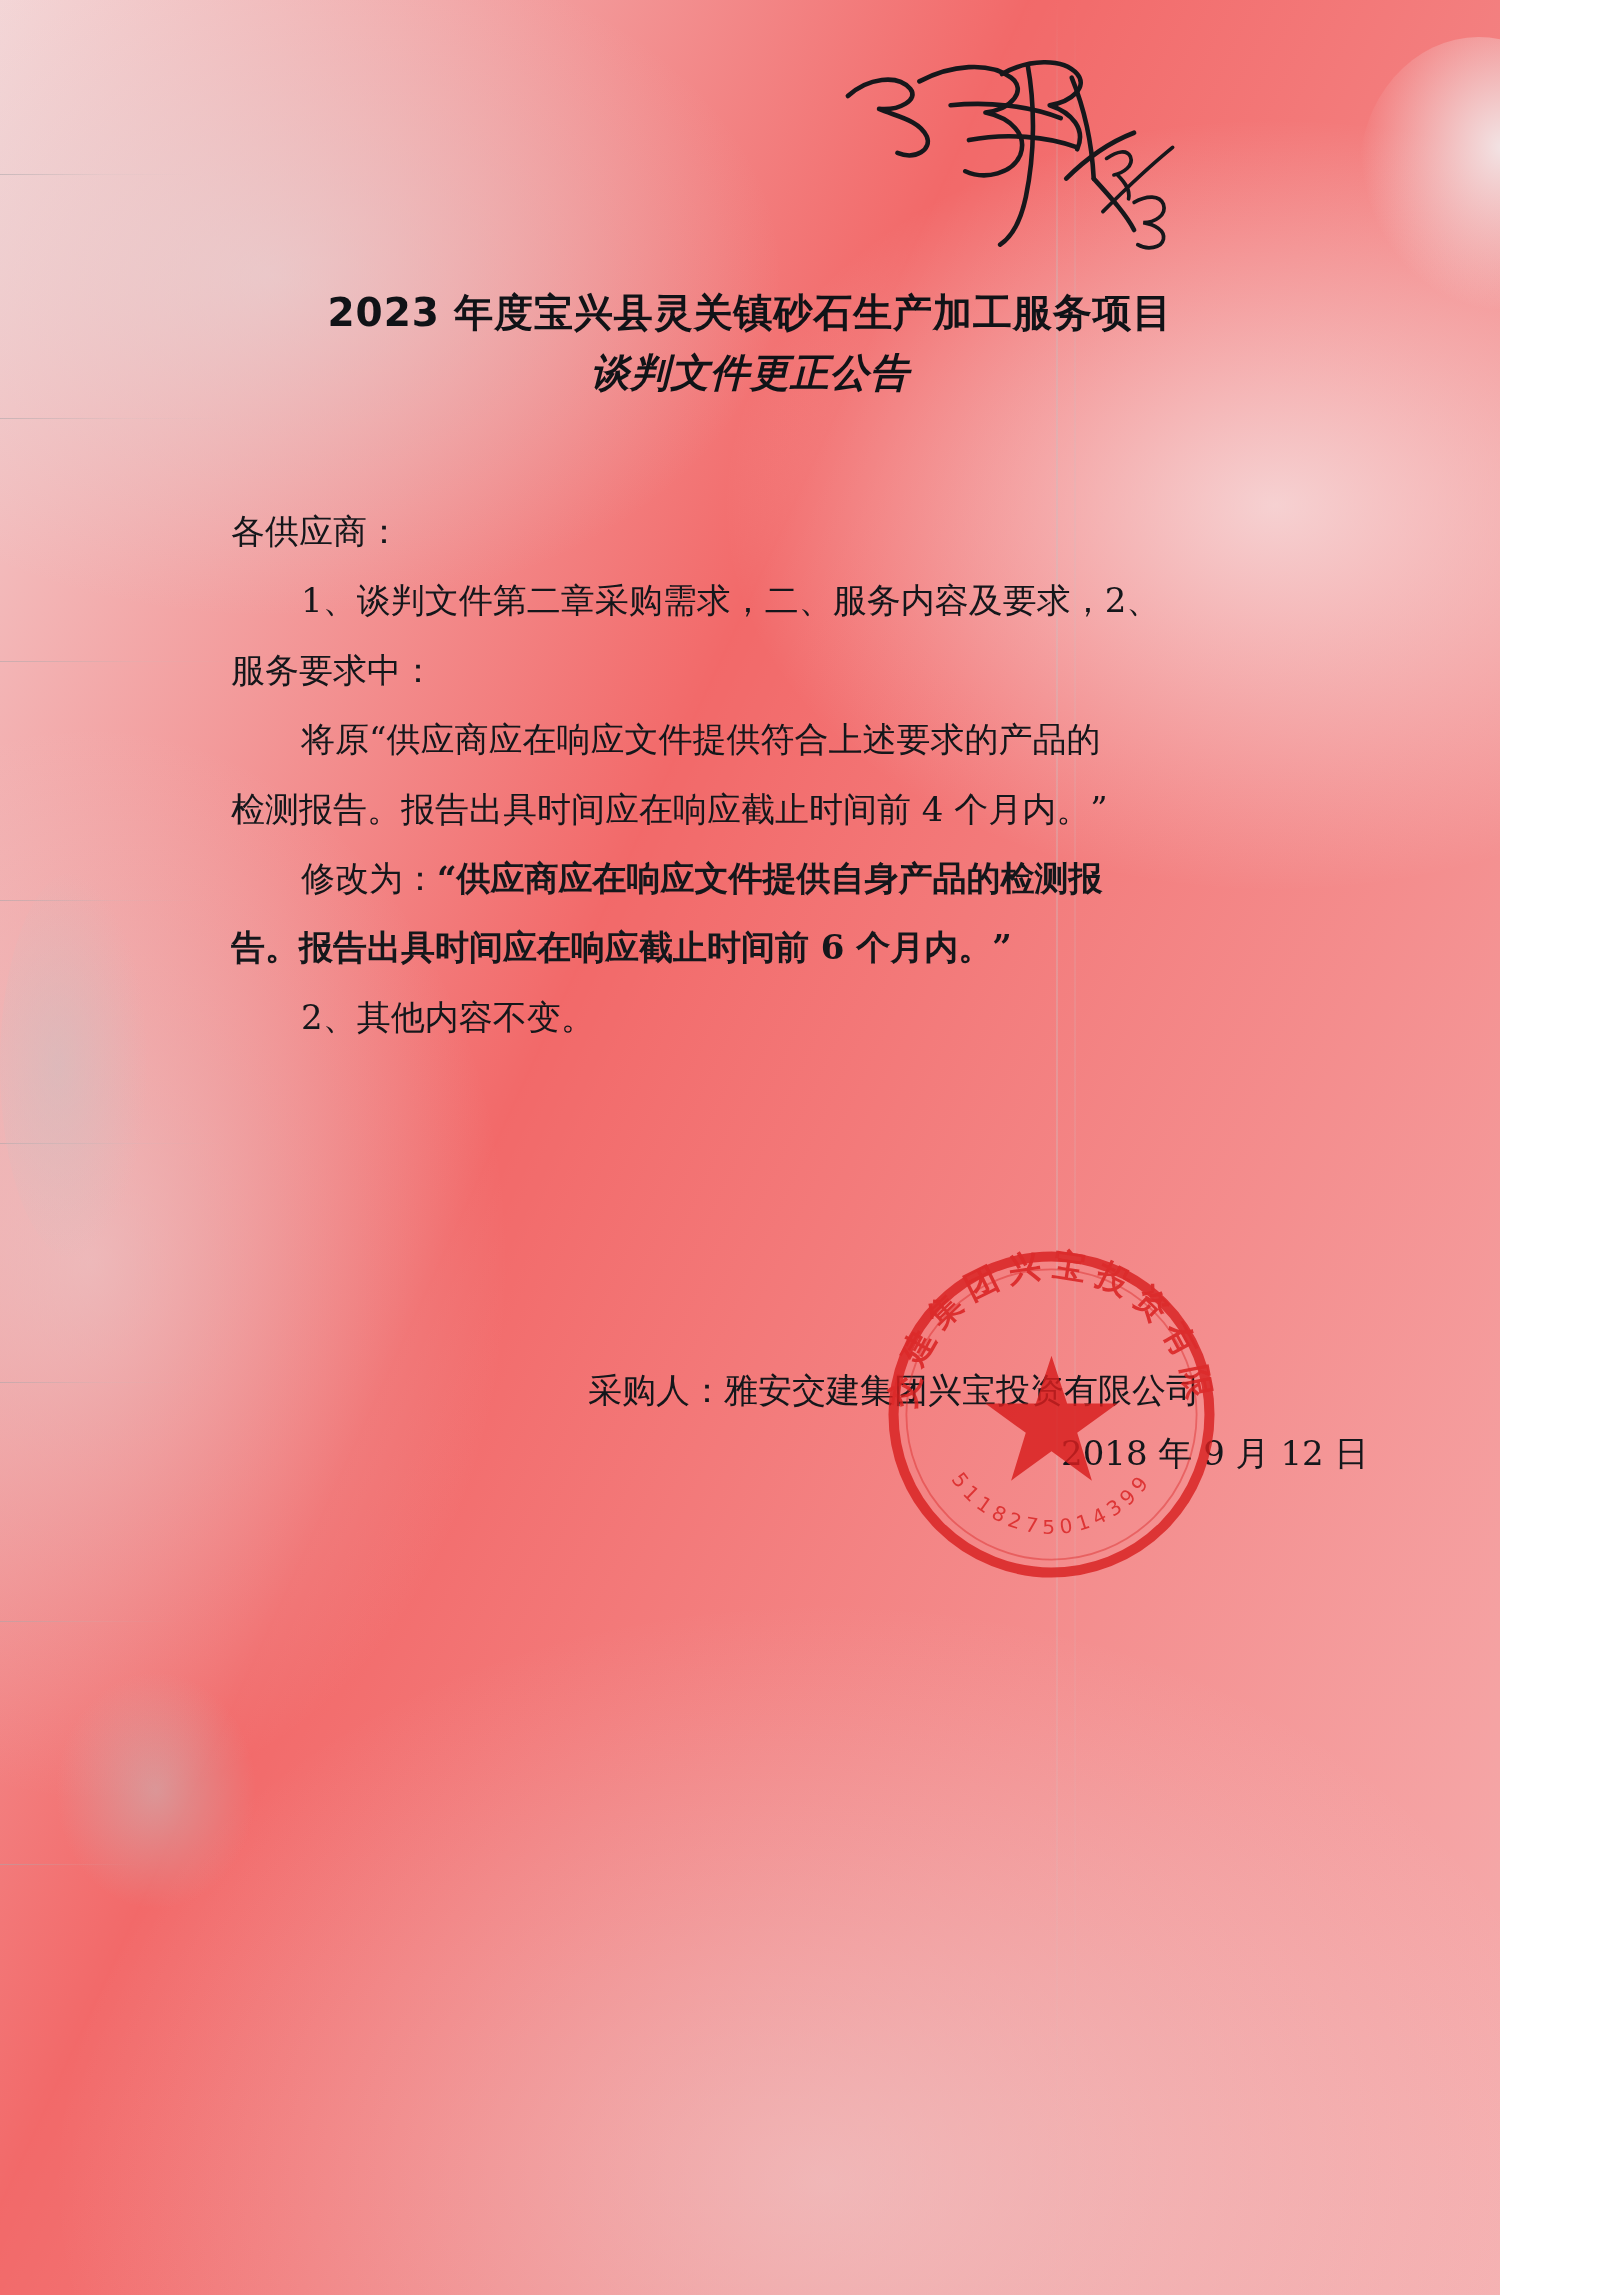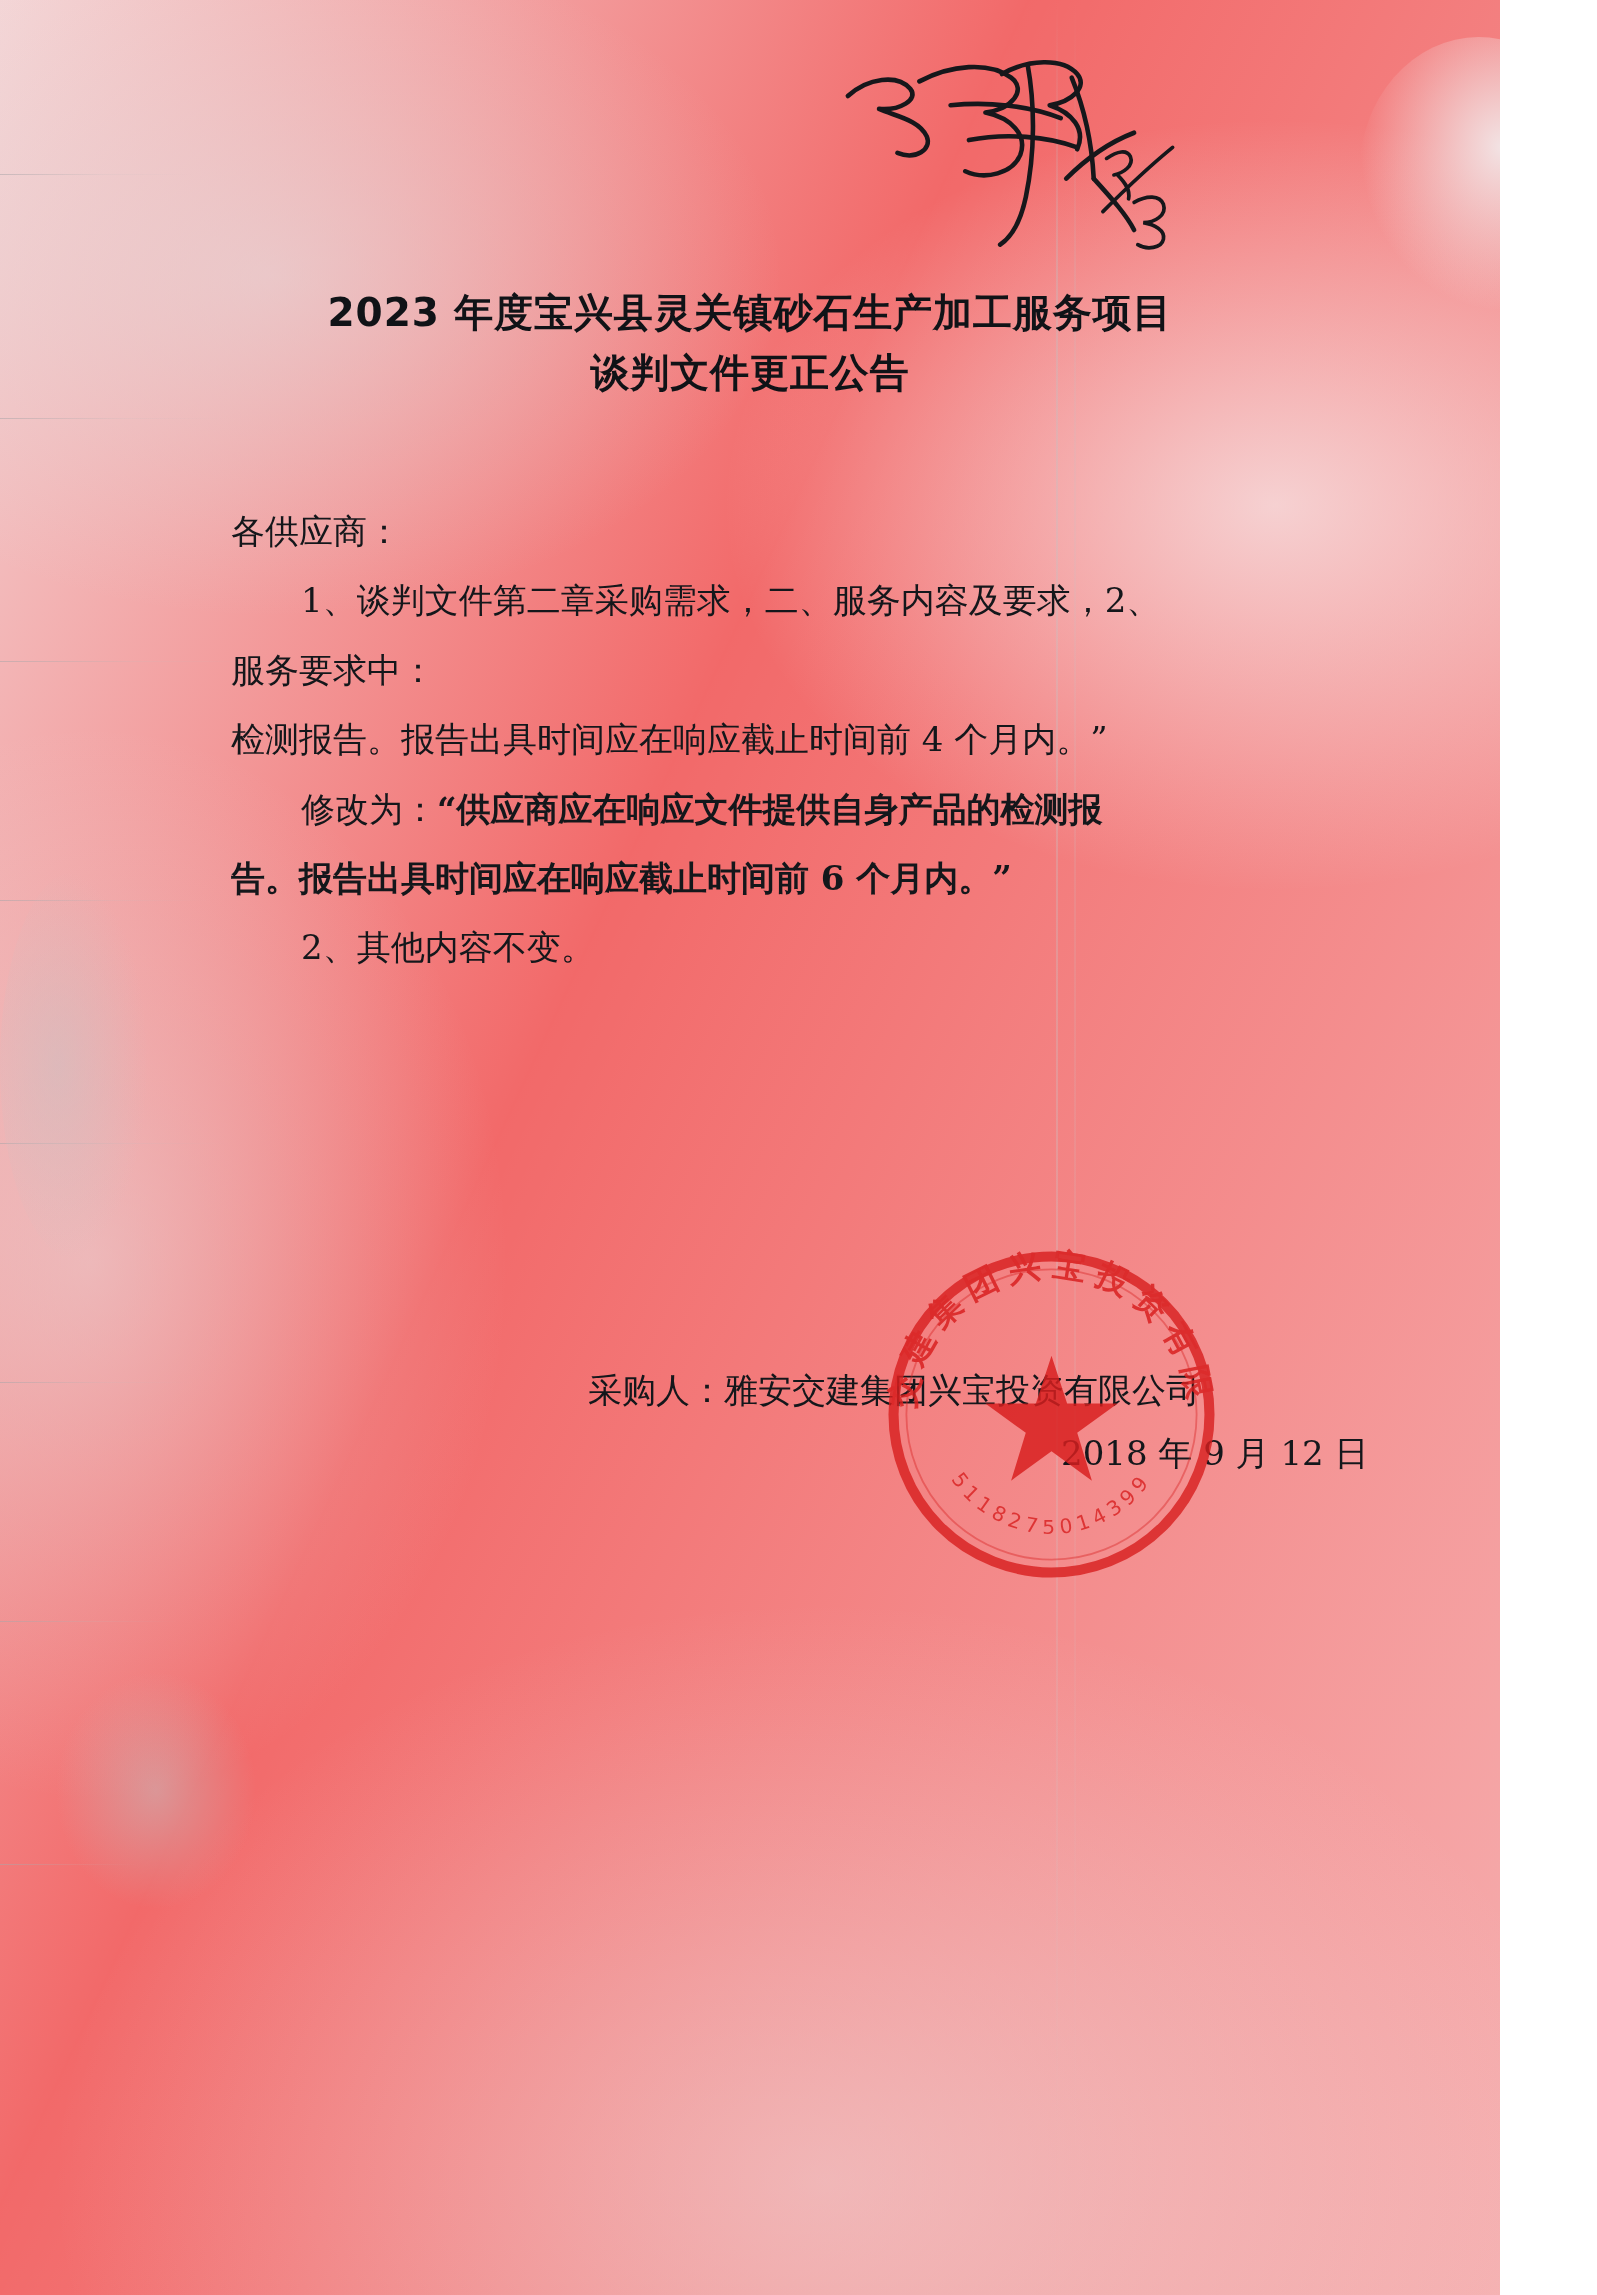--- a/index.html
+++ b/index.html
@@ -98,20 +98,21 @@
     text-align: center;
     font-size: 39px;
     font-weight: bold;
     letter-spacing: 0.9px;
     line-height: 1.55;
     font-family: "DejaVu Sans", sans-serif;
     color: #101317;
   }
   .doc-title .line2 {
     display: block;
+    font-style: italic;
   }
 
   .body-block {
     position: absolute;
     left: 231px;
     top: 500px;
     width: 1139px;
     font-size: 34px;
     line-height: 1.88;
     color: #14171b;
@@ -202,20 +203,21 @@
 
     <div class="doc-title">
       <span>2023 年度宝兴县灵关镇砂石生产加工服务项目</span>
       <span class="line2">谈判文件更正公告</span>
     </div>
 
     <div class="body-block">
       <p class="para">各供应商：</p>
       <p class="para indent">1、谈判文件第二章采购需求，二、服务内容及要求，2、</p>
       <p class="para">服务要求中：</p>
+      <p class="para indent">将原“供应商应在响应文件提供符合上述要求的产品的</p>
       <p class="para">检测报告。报告出具时间应在响应截止时间前 4 个月内。”</p>
       <p class="para indent"><span>修改为：</span><span class="bold-quote">“供应商应在响应文件提供自身产品的检测报</span></p>
       <p class="para bold-quote">告。报告出具时间应在响应截止时间前 6 个月内。”</p>
       <p class="para indent">2、其他内容不变。</p>
     </div>
 
     <div class="signoff">
       <div>采购人：雅安交建集团兴宝投资有限公司</div>
       <div class="line-date">2018 年 9 月 12 日</div>
     </div>

